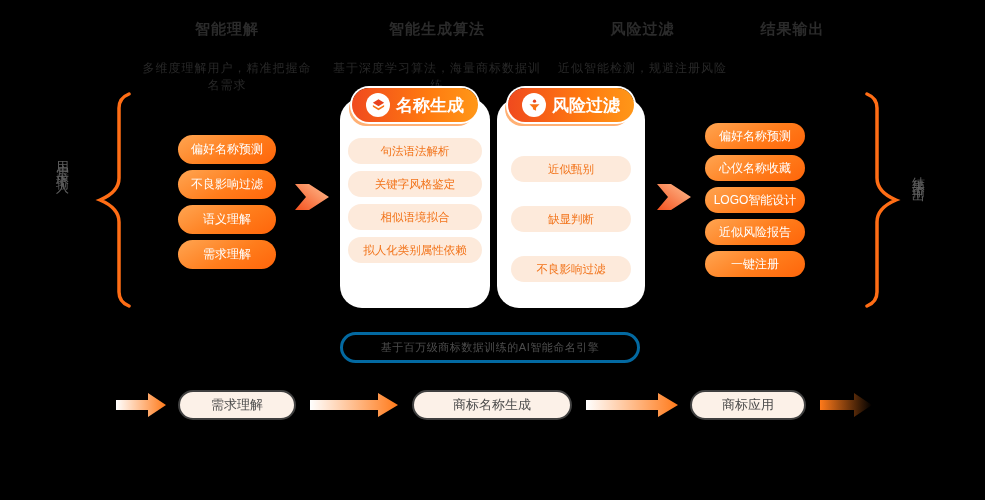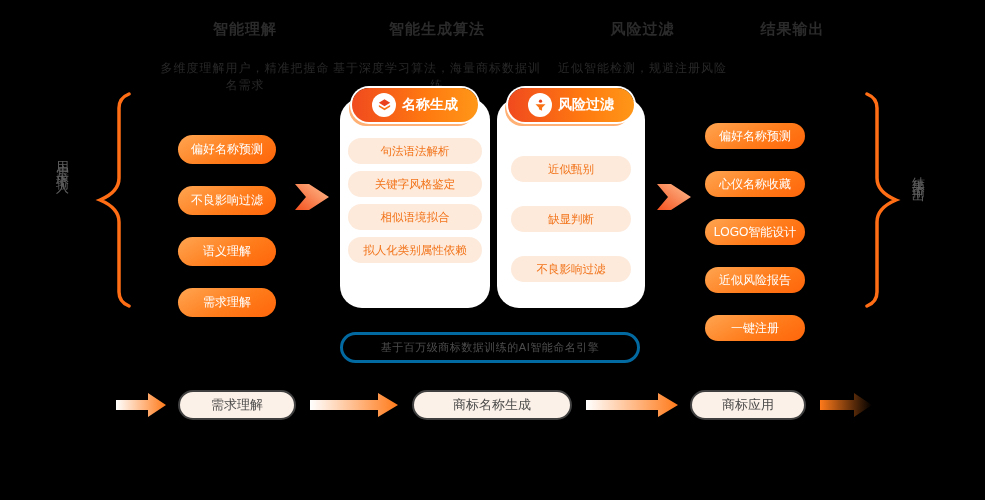--- a/index.html
+++ b/index.html
@@ -4,54 +4,54 @@
 <style>
   * { margin:0; padding:0; box-sizing:border-box; }
   html,body { background:#000; }
   body { font-family:"Liberation Sans","DejaVu Sans",sans-serif; }
   .canvas { position:relative; width:985px; height:500px; background:#000; overflow:hidden; }
 
   
   .hdr { position:absolute; top:20px; text-align:center; }
   .hdr .t { font-size:15px; font-weight:bold; color:#2b2b2b; letter-spacing:1px; }
   .hdr .s { margin-top:21px; font-size:12px; color:#282828; letter-spacing:1px; }
-  .hdr1 { left:155px; width:180px; }
+  .hdr1 { left:137px; width:180px; }
   .hdr2 { left:327px; width:220px; }
   .hdr3 { left:545px; width:195px; }
   .hdr4 { left:730px; width:125px; }
 
   
   .vlabel { position:absolute; writing-mode:vertical-rl; color:#5e5e5e; font-size:13px;
             letter-spacing:4px; }
   .vlabel.left  { left:53px;  top:150px; height:110px; }
   .vlabel.right { left:909px; top:166px; height:72px; }
 
   .brace { position:absolute; }
 
   
-  .pillcol { position:absolute; display:flex; flex-direction:column; gap:22px; }
+  .pillcol { position:absolute; display:flex; flex-direction:column; gap:6px; }
   .pillcol.left  { left:178px; top:135px; width:98px; }
   .pillcol.right { left:705px; top:123px; width:100px; }
   .gpill { height:29px; border-radius:15px; display:flex; align-items:center; justify-content:center;
            background:linear-gradient(150deg,#ffa552 0%,#ff7d1c 55%,#ff650a 100%);
            color:#fff; font-size:12px; white-space:nowrap; }
   .pillcol.right .gpill { height:26px; }
 
   
   .card { position:absolute; top:98px; height:210px; background:#fff; border-radius:22px; }
   .card1 { left:340px; width:150px; }
   .card2 { left:497px; width:148px; }
   .card-head { position:absolute; top:-10px; left:50%; transform:translateX(-50%);
                width:126px; height:34px; border-radius:17px;
                background:linear-gradient(90deg,#f04a1e 0%,#ff7a10 60%,#ff9718 100%);
                display:flex; align-items:center; justify-content:center; gap:6px;
                box-shadow:0 0 0 2px #ffffff, -3px 4px 0 0 rgba(255,150,70,.75); }
   .card-head .iconwrap { width:24px; height:24px; border-radius:50%; background:#fff;
                display:flex; align-items:center; justify-content:center; flex:0 0 auto; }
-  .card-head .lbl { color:#fff; font-size:14px; font-weight:bold; white-space:nowrap; }
+  .card-head .lbl { color:#fff; font-size:17px; font-weight:bold; white-space:nowrap; }
   .items { position:absolute; left:50%; transform:translateX(-50%); display:flex;
            flex-direction:column; align-items:center; }
   .card1 .items { top:40px; gap:7px; width:134px; }
   .card2 .items { top:58px; gap:24px; width:120px; }
   .ipill { width:100%; height:26px; border-radius:13px; background:#fdeadb; color:#f2741b;
            font-size:11.5px; display:flex; align-items:center; justify-content:center;
            white-space:nowrap; }
 
   .chevarrow { position:absolute; }
 

